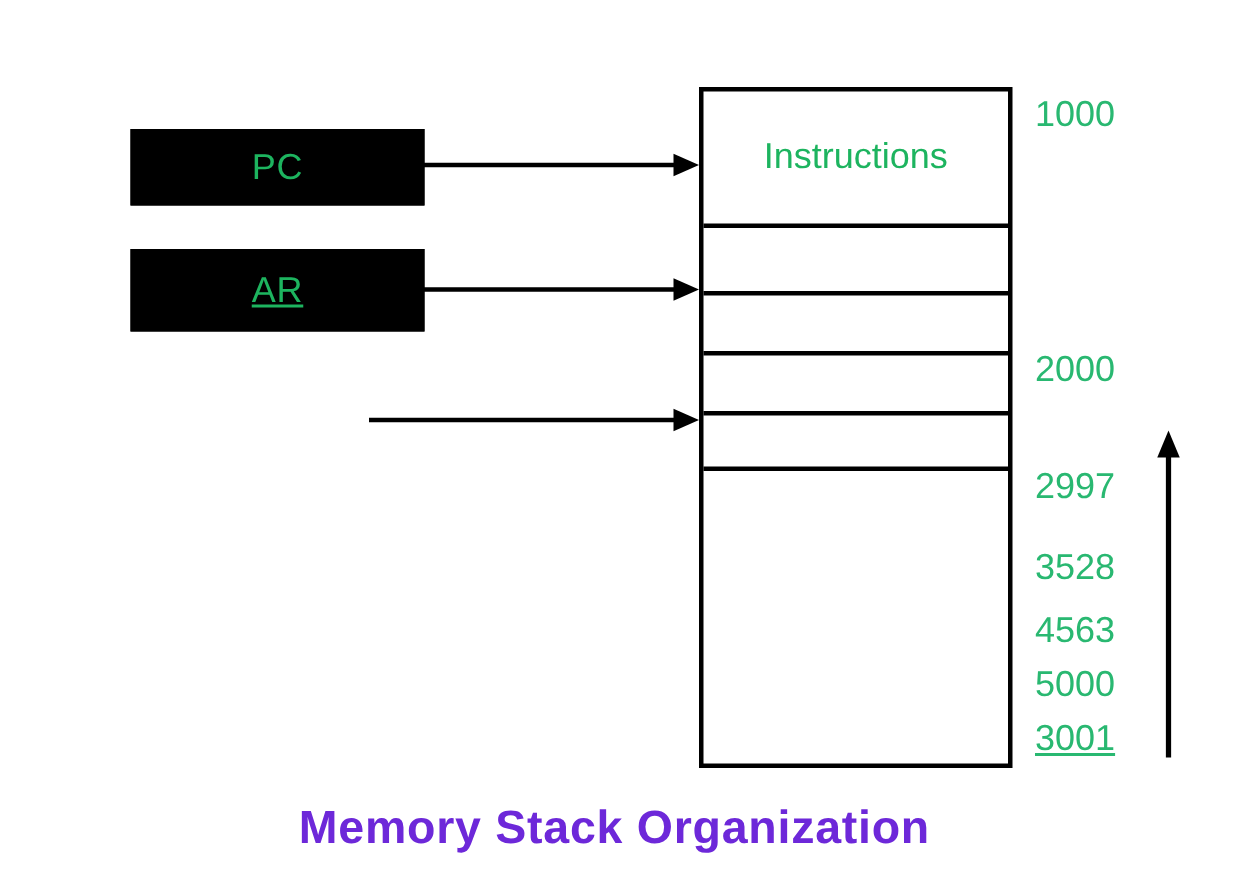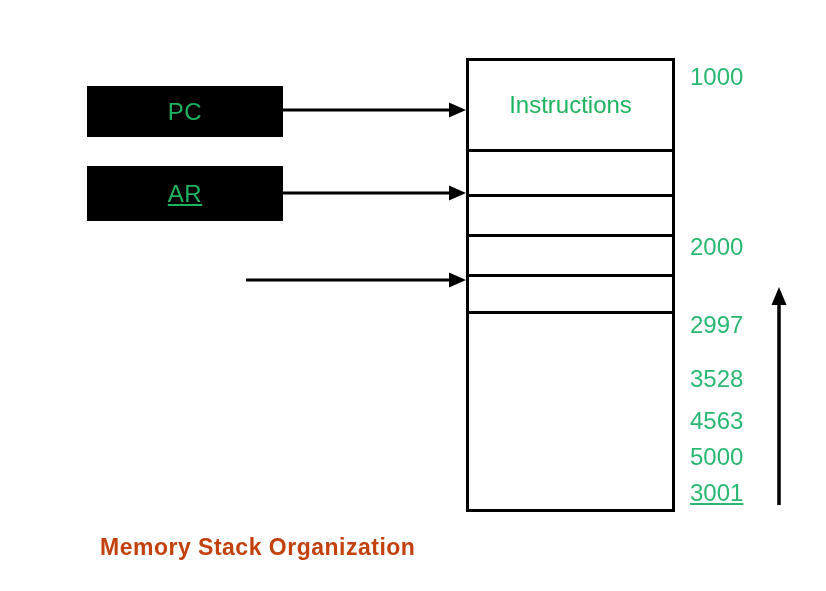--- a/index.html
+++ b/index.html
@@ -90,23 +90,23 @@
     height: 591px;
     pointer-events: none;
   }
 
   
   .title {
     position: absolute;
     left: 100px;
     top: 534px;
     width: 520px;
-    text-align: left;
-    color: #c2410c;
-    font-size: 23px;
+    text-align: right;
+    color: #6d28d9;
+    font-size: 31px;
     font-weight: 700;
     letter-spacing: 0.5px;
   }
 </style>
 </head>
 <body>
 
 <div class="canvas">
 
   <div class="reg-box reg-pc">

